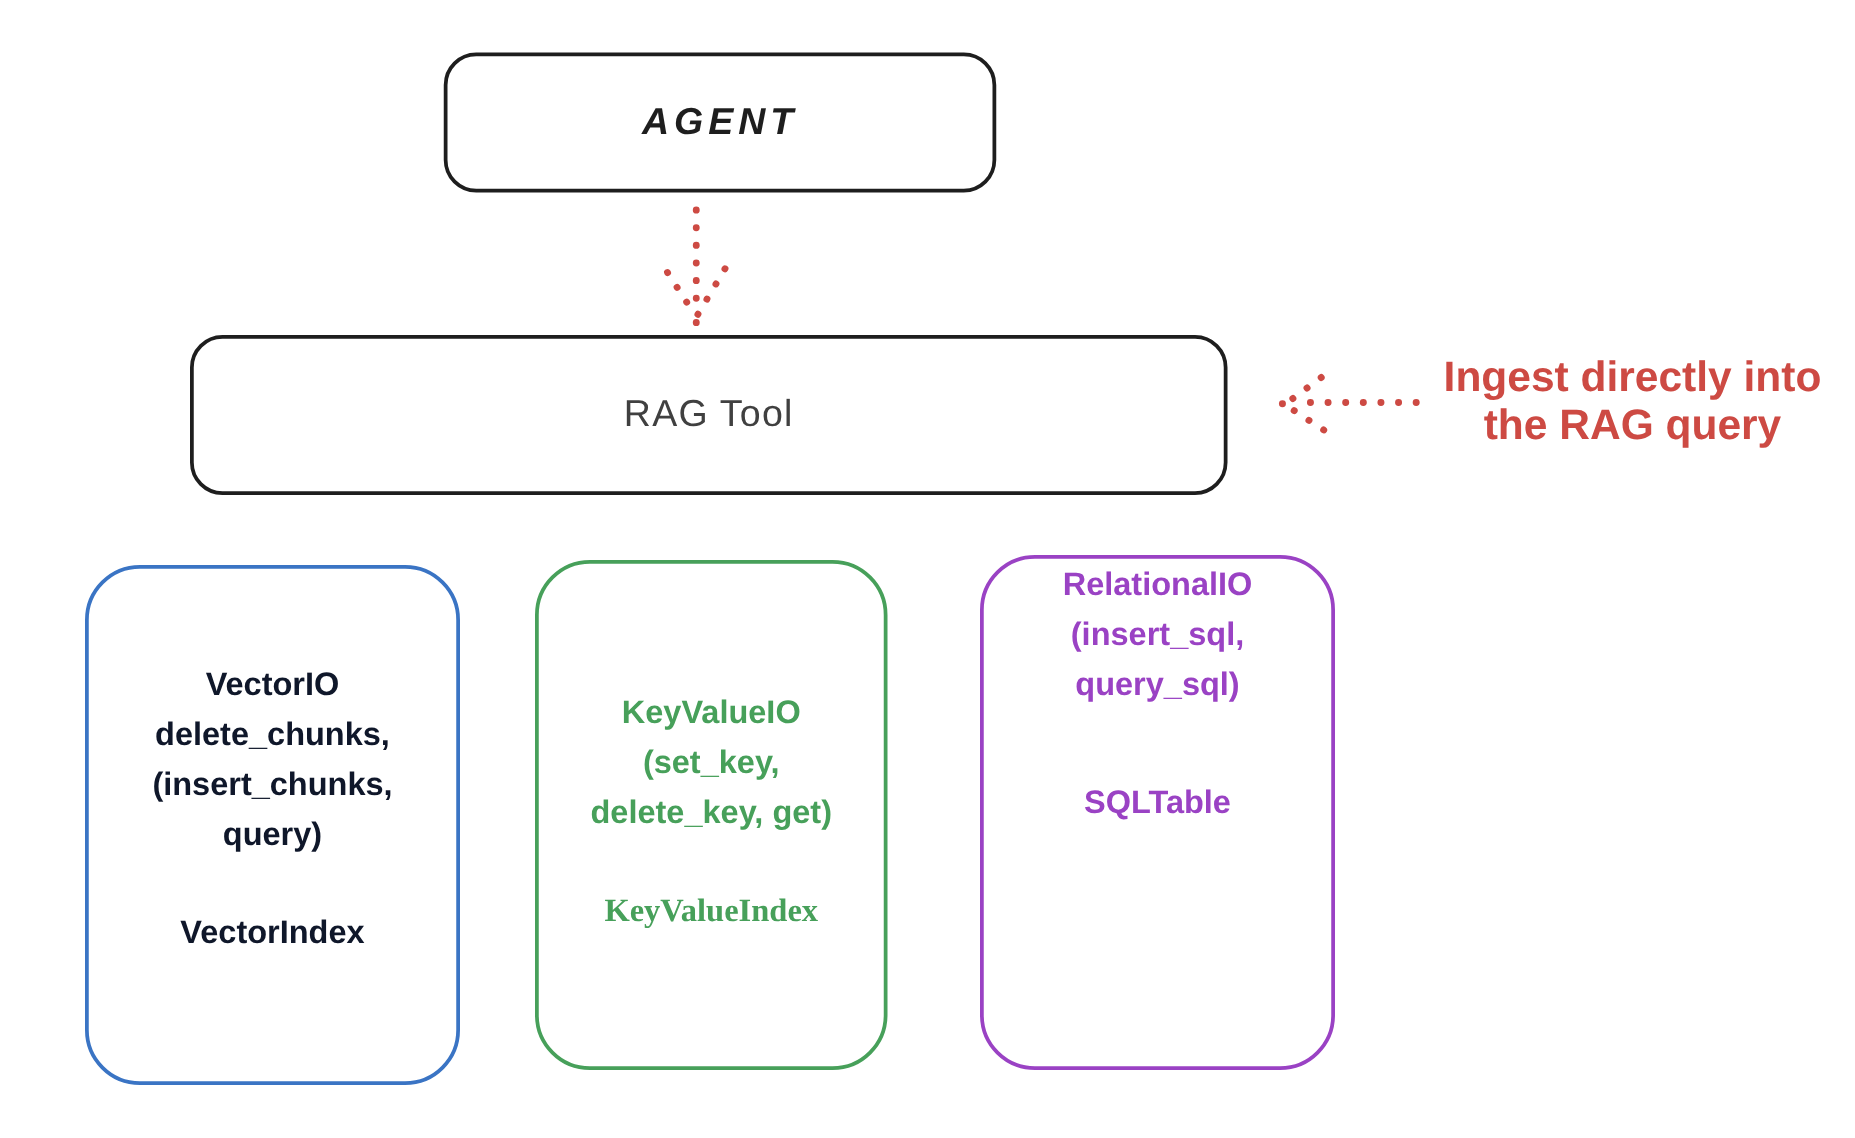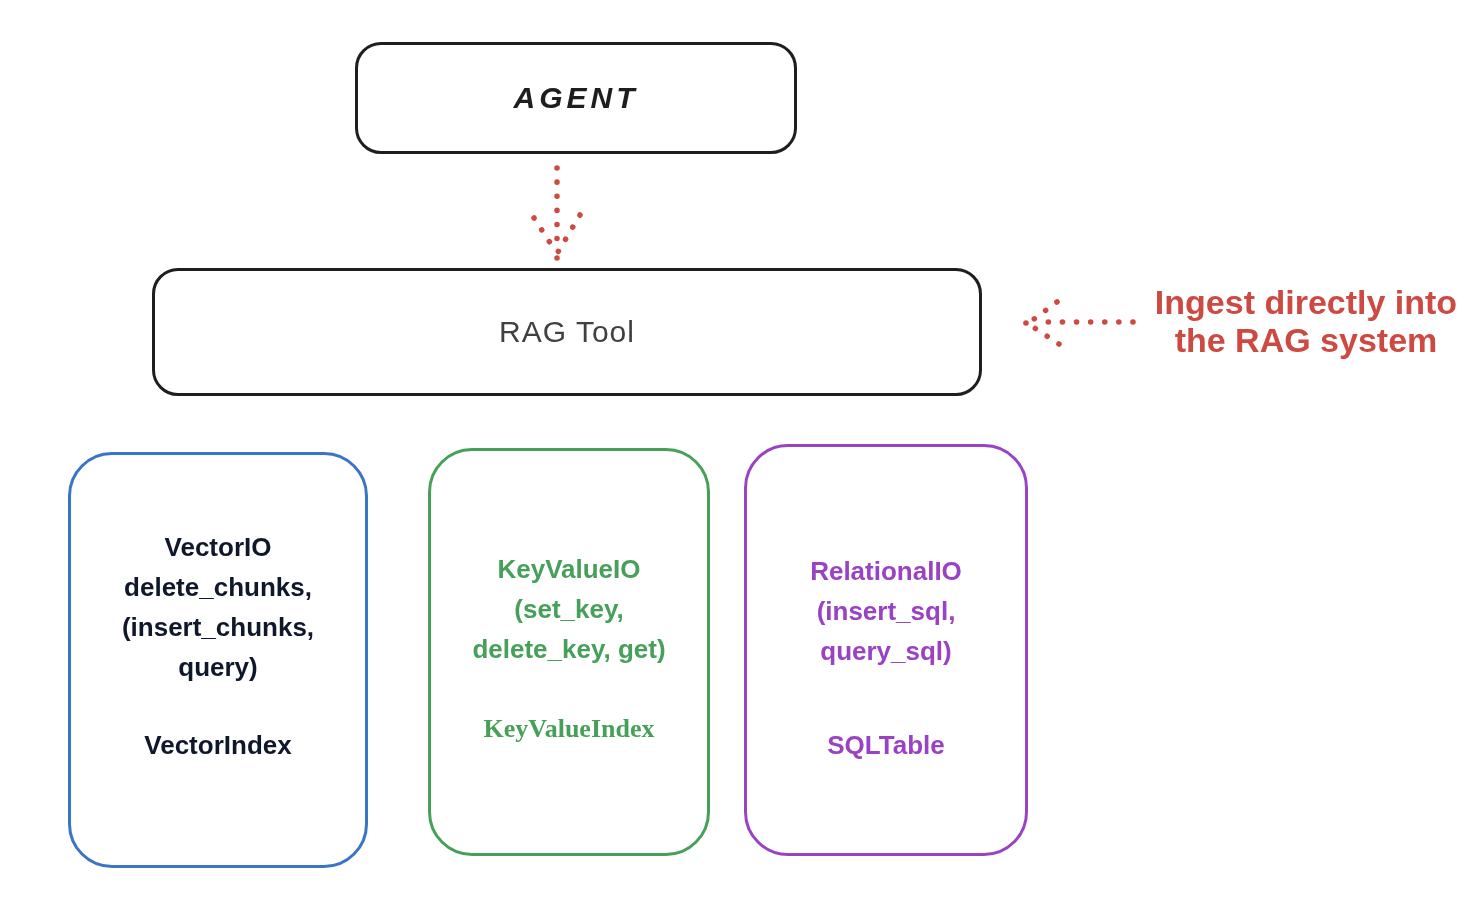--- a/index.html
+++ b/index.html
@@ -80,25 +80,24 @@
   .vector-box .index-label { margin-top: 38px; }
   .keyvalue-box {
     left: 428px; top: 448px;
     width: 282px; height: 408px;
     border: 3.5px solid #47a05a;
     color: #47a05a;
     padding-top: 98px;
   }
   .keyvalue-box .index-label { margin-top: 40px; font-family: Liberation Serif, serif; }
   .relational-box {
-    left: 744px; top: 444px;
+    left: 784px; top: 444px;
     width: 284px; height: 412px;
     border: 3.5px solid #9a42c4;
     color: #9a42c4;
-    padding-top: 104px;
   }
   .relational-box .index-label { margin-top: 54px; }
   .annotation {
     position: absolute;
     left: 1138px; top: 283px;
     width: 336px;
     text-align: center;
     color: #cd4a43;
     font-size: 34px;
     font-weight: 700;
@@ -120,21 +119,21 @@
   <div class="node agent-box">
     <span class="label">AGENT</span>
   </div>
 
   <div class="node rag-box">
     <span class="label">RAG Tool</span>
   </div>
 
   <div class="annotation">
     <div>Ingest directly into</div>
-    <div>the RAG system</div>
+    <div>the RAG query</div>
   </div>
 
   <div class="backend-box vector-box">
     <div class="io-line">VectorIO</div>
     <div class="io-line">delete_chunks,</div>
     <div class="io-line">(insert_chunks,</div>
     <div class="io-line">query)</div>
     <div class="index-label">VectorIndex</div>
   </div>
 

